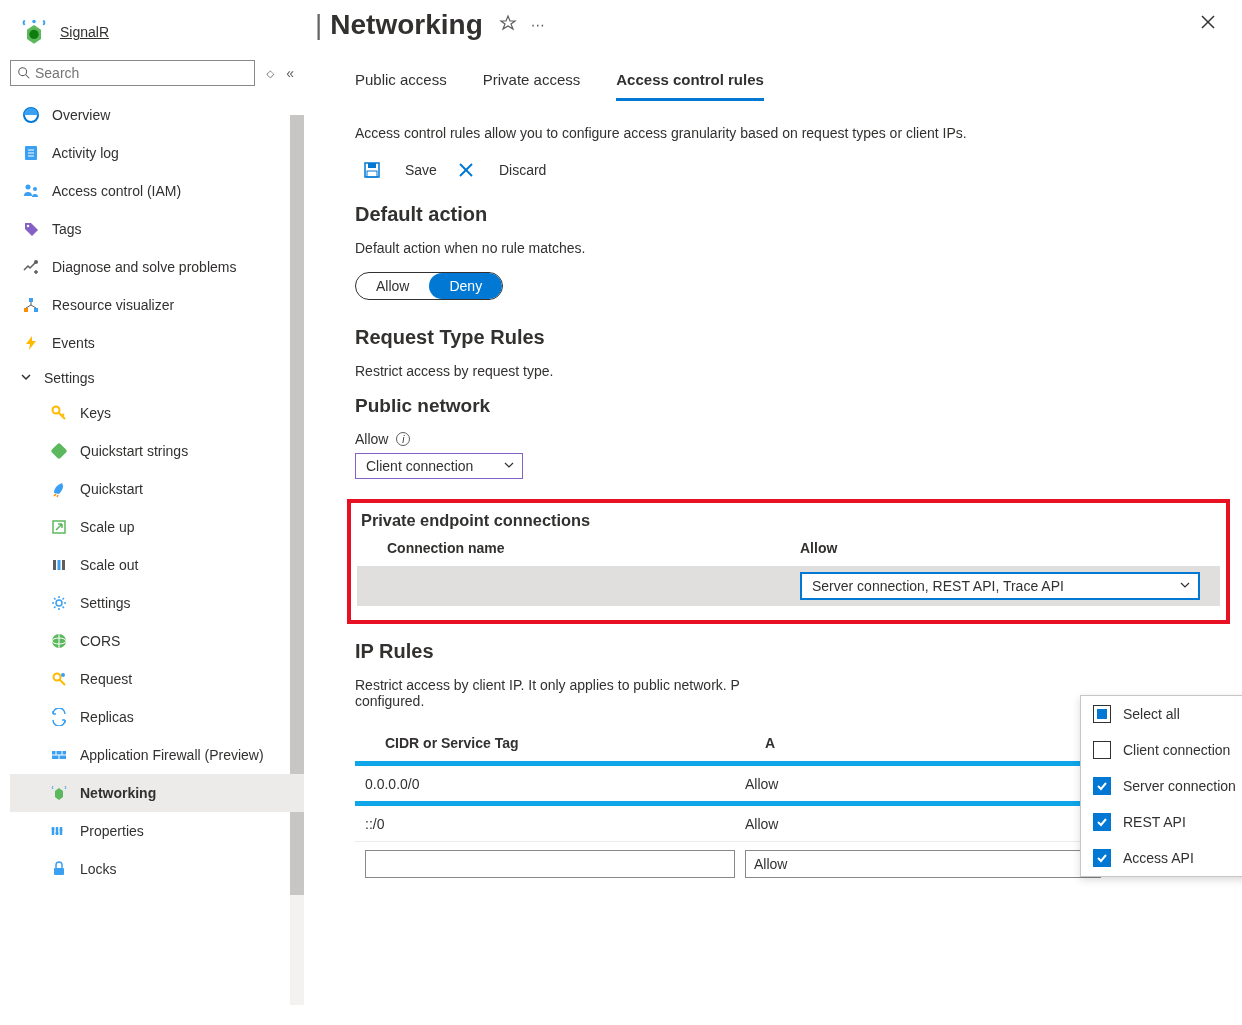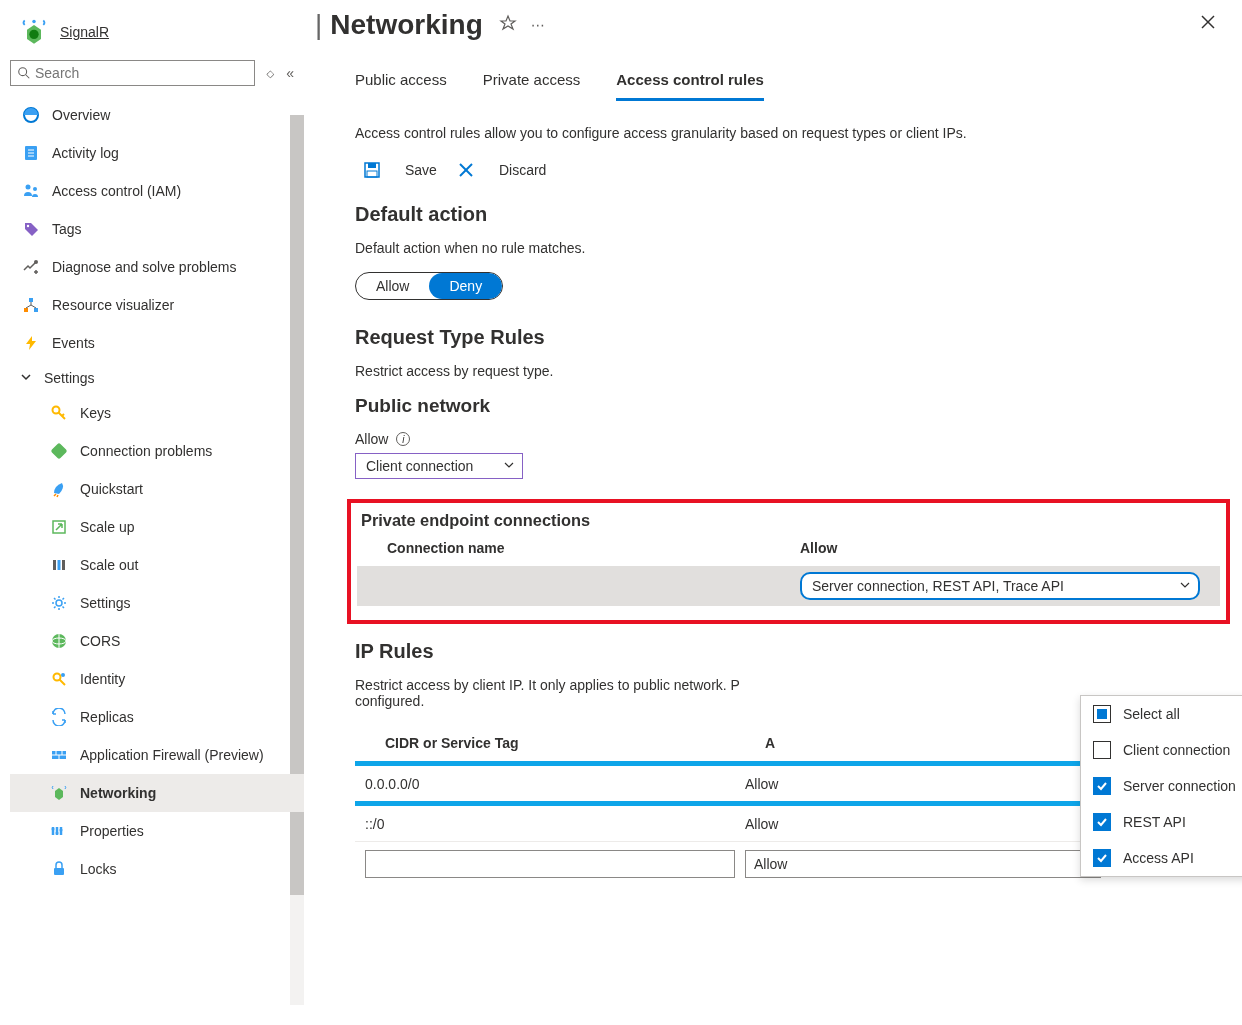--- a/index.html
+++ b/index.html
@@ -57,21 +57,21 @@
 .toggle-pill .active { background: #0078d4; color: #fff; border-radius: 14px; }
 
 .subsection { margin-top: 26px; }
 .subsection h3 { font-size: 19px; font-weight: 600; margin-bottom: 14px; }
 
 .allow-label-row { display: flex; align-items: center; gap: 8px; margin-bottom: 6px; }
 .info-icon { width: 14px; height: 14px; border: 1px solid #605e5c; border-radius: 50%; display: inline-flex; align-items: center; justify-content: center; font-size: 10px; font-style: italic; }
 
 .dropdown { display: inline-flex; align-items: center; justify-content: space-between; border: 1px solid #8a8886; padding: 4px 8px 4px 10px; min-width: 168px; cursor: pointer; }
 .dropdown.purple { border-color: #8661c5; }
-.dropdown.wide { width: 400px; border-radius: 10px; }
+.dropdown.wide { width: 400px; }
 .dropdown.blue { border: 2px solid #0078d4; }
 .dropdown .chev { font-size: 10px; }
 
 .red-box { border: 4px solid #e81123; padding: 8px 6px 14px 6px; margin: 20px -8px 10px -8px; position: relative; }
 
 .grid-header { display: flex; padding: 10px 20px 10px 30px; font-weight: 600; font-size: 14px; }
 .col-name { flex: 1; }
 .col-allow { width: 400px; }
 
 .grid-row { display: flex; align-items: center; padding: 6px 20px 6px 30px; background: #e1dfdd; min-height: 40px; }
@@ -223,21 +223,21 @@
             </svg>
           </span>
         <span>Keys</span>
       </li>
       <li class="nav-item indented">
         <span class="icon">
             <svg width="18" height="18" viewBox="0 0 18 18">
               <rect x="3" y="3" width="12" height="12" rx="2" fill="#5cb85c" transform="rotate(45 9 9)"></rect>
             </svg>
           </span>
-        <span>Connection problems</span>
+        <span>Quickstart strings</span>
       </li>
       <li class="nav-item indented">
         <span class="icon">
             <svg width="18" height="18" viewBox="0 0 18 18">
               <path d="M4 13 Q4 6 12 3 Q15 8 9 14 Z" fill="#3aa0f3"></path>
               <path d="M6 14 L4 16 M8 15 L7 17" stroke="#ff8c00" stroke-width="1.5"></path>
             </svg>
           </span>
         <span>Quickstart</span>
       </li>
@@ -280,21 +280,21 @@
         <span>CORS</span>
       </li>
       <li class="nav-item indented">
         <span class="icon">
             <svg width="18" height="18" viewBox="0 0 18 18">
               <circle cx="7" cy="7" r="3.5" fill="none" stroke="#ffb900" stroke-width="2"></circle>
               <line x1="9.5" y1="9.5" x2="15" y2="15" stroke="#ffb900" stroke-width="2"></line>
               <circle cx="13" cy="5" r="2" fill="#3aa0f3"></circle>
             </svg>
           </span>
-        <span>Identity</span>
+        <span>Request</span>
       </li>
       <li class="nav-item indented">
         <span class="icon">
             <svg width="18" height="18" viewBox="0 0 18 18">
               <path d="M3 6 A6 6 0 0 1 15 6" fill="none" stroke="#3aa0f3" stroke-width="1.5"></path>
               <path d="M15 12 A6 6 0 0 1 3 12" fill="none" stroke="#3aa0f3" stroke-width="1.5"></path>
               <path d="M3 6 L3 3 M3 6 L6 6" stroke="#3aa0f3" stroke-width="1.5"></path>
               <path d="M15 12 L15 15 M15 12 L12 12" stroke="#3aa0f3" stroke-width="1.5"></path>
             </svg>
           </span>

